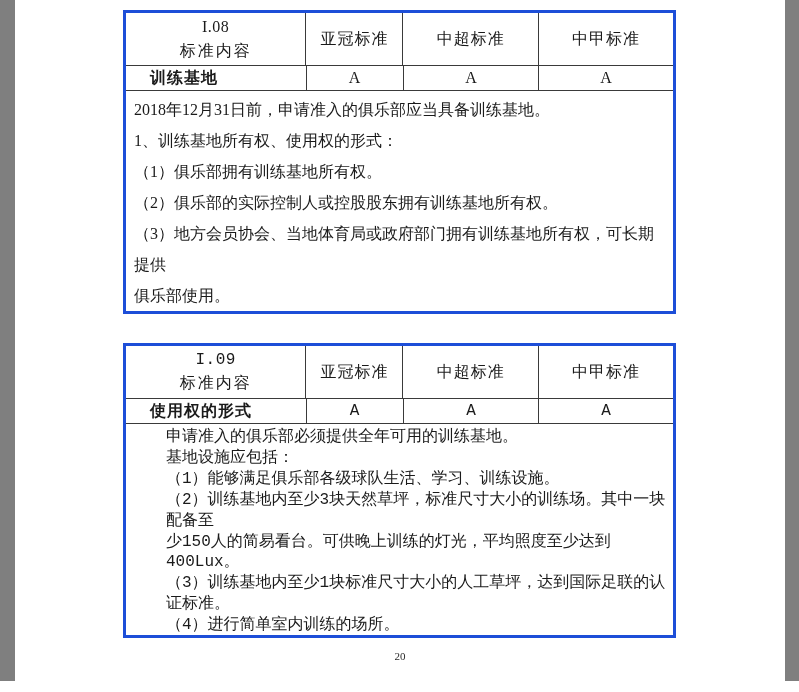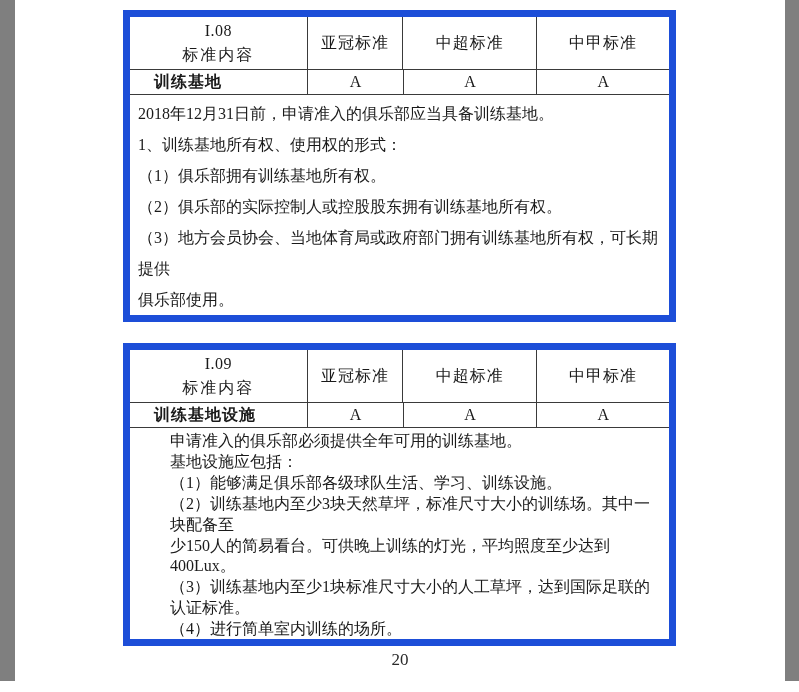--- a/index.html
+++ b/index.html
@@ -30,26 +30,26 @@
     left: 15px;
     top: 0;
     width: 770px;
     height: 681px;
     background: #ffffff;
   }
 
   .tbl {
     position: absolute;
     width: 553px;
-    border: 7px solid #1d4ed8;
+    border: 3px solid #1d4ed8;
     background: #ffffff;
     box-sizing: border-box;
   }
   .tbl1 { left: 123px; top: 10px; }
-  .tbl2 { left: 123px; top: 343px; }
+  .tbl2 { left: 123px; top: 343px; font-family: Liberation Mono, monospace; }
 
   .tr {
     display: flex;
     border-bottom: 1px solid #3a3a3a;
   }
   .tr:last-child { border-bottom: none; }
 
   .td {
     box-sizing: border-box;
     border-right: 1px solid #3a3a3a;
@@ -94,21 +94,21 @@
   }
   .body1 { height: 220px; line-height: 31px; }
   .body2 { height: 211px; line-height: 20.9px; margin-left: 32px; }
 
   .page-number {
     position: absolute;
     left: 15px;
     top: 650px;
     width: 770px;
     text-align: center;
-    font-size: 17px;
+    font-size: 11px;
     color: #2a2a2a;
   }
 </style>
 </head>
 <body>
 
 <div id="screen">
 
   <div class="doc-page"></div>
   <div class="viewer-strip left"></div>
@@ -148,21 +148,21 @@
     <div class="tr head">
       <div class="td c1 headcell">
         <div class="code">I.09</div>
         <div class="htitle">标准内容</div>
       </div>
       <div class="td c2 colhead">亚冠标准</div>
       <div class="td c3 colhead">中超标准</div>
       <div class="td c4 colhead">中甲标准</div>
     </div>
     <div class="tr sub">
-      <div class="td c1 rowlabel">训练基地设施</div>
+      <div class="td c1 rowlabel">使用权的形式</div>
       <div class="td c2 grade">A</div>
       <div class="td c3 grade">A</div>
       <div class="td c4 grade">A</div>
     </div>
     <div class="tr bodyrow">
       <div class="td body2">申请准入的俱乐部必须提供全年可用的训练基地。
 基地设施应包括：
 （1）能够满足俱乐部各级球队生活、学习、训练设施。
 （2）训练基地内至少3块天然草坪，标准尺寸大小的训练场。其中一块配备至
 少150人的简易看台。可供晚上训练的灯光，平均照度至少达到400Lux。

